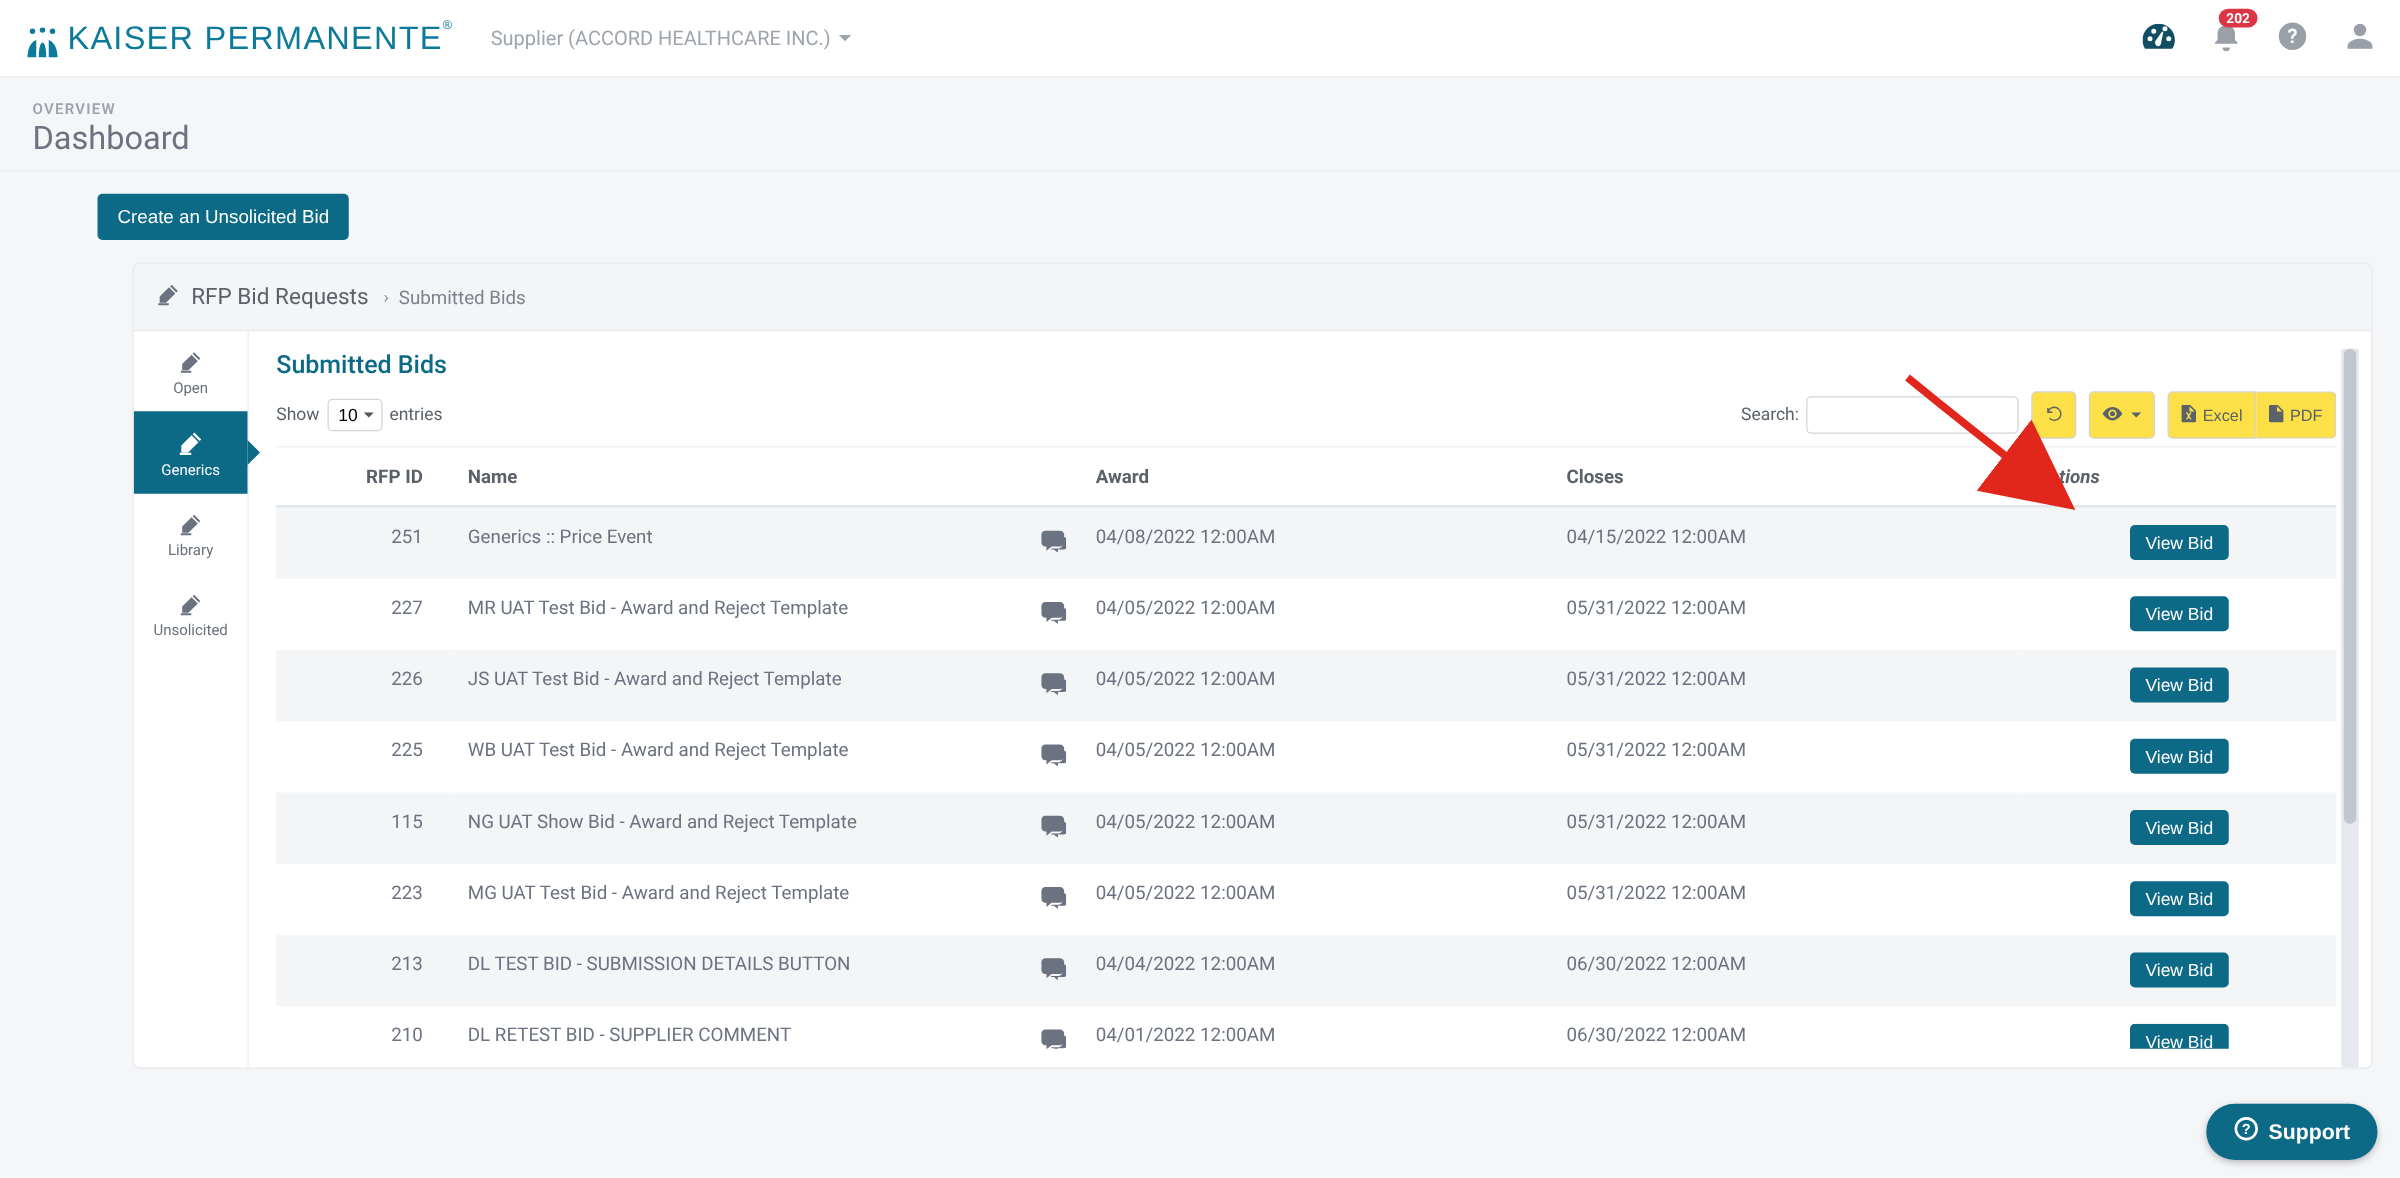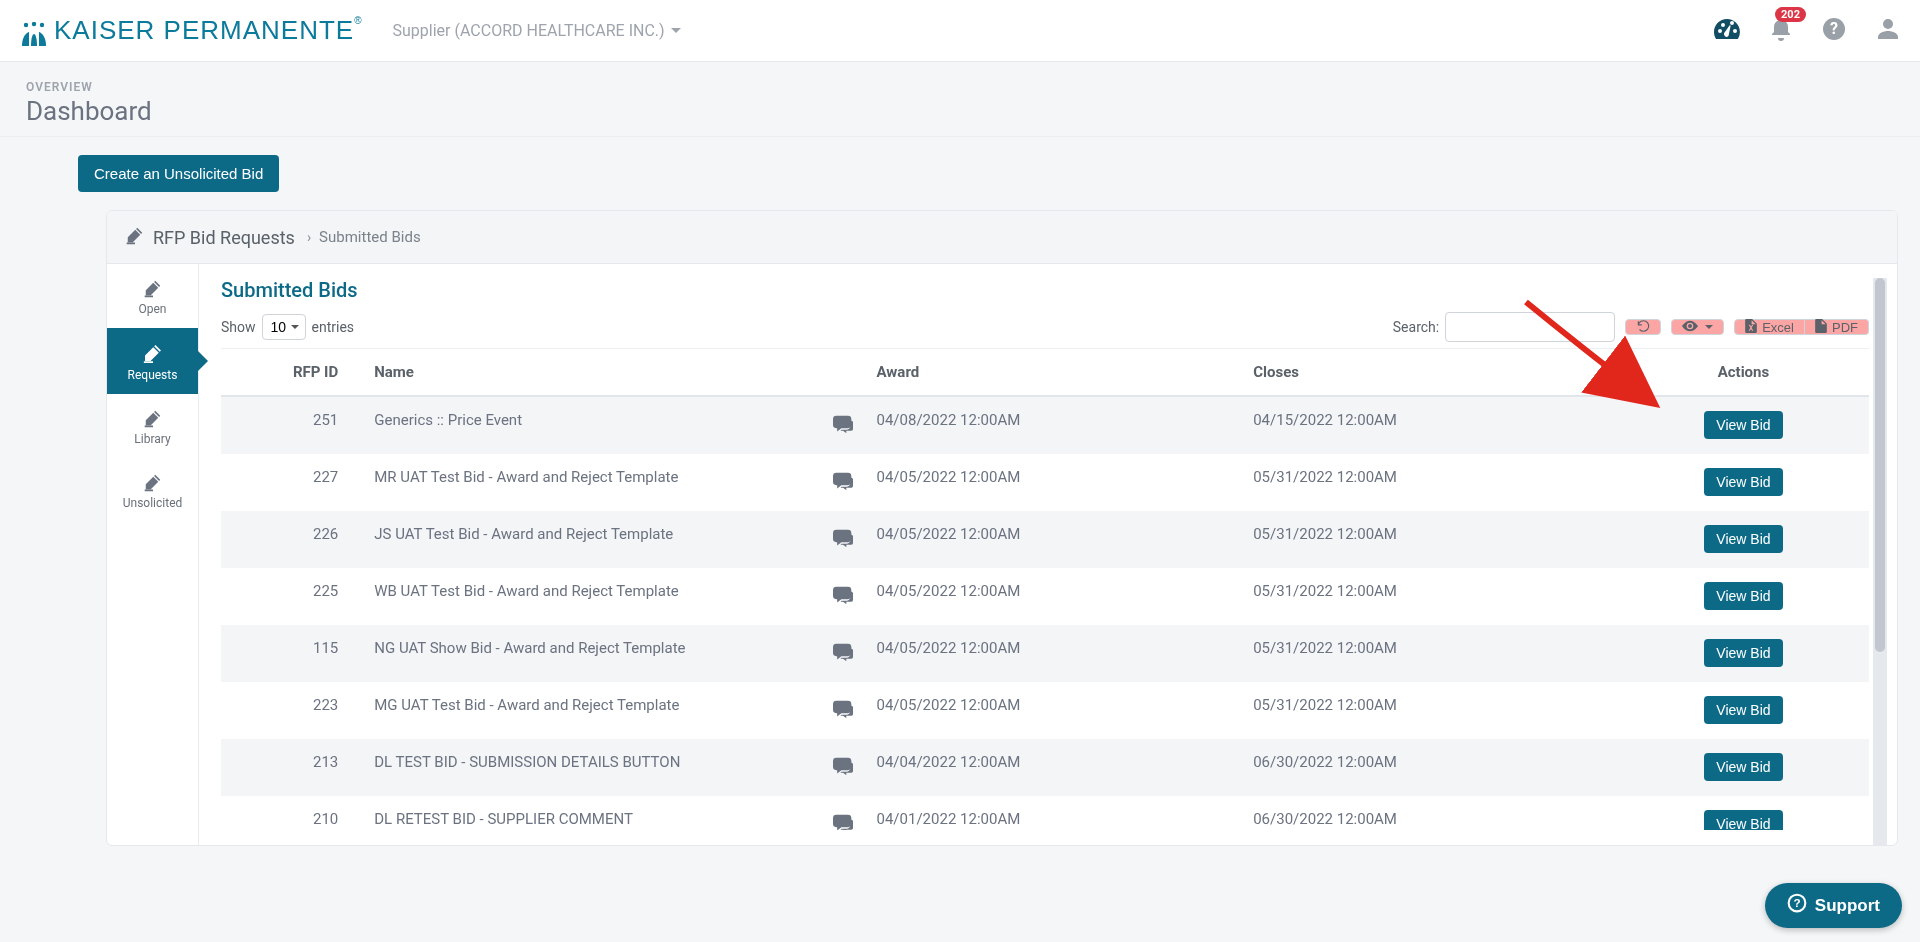--- a/index.html
+++ b/index.html
@@ -134,22 +134,22 @@
     position:absolute; right:7px; top:50%; transform:translateY(-50%);
     width:0;height:0;border-left:4px solid transparent;border-right:4px solid transparent;border-top:4px solid #555;
   }
   .right-controls { display:flex; align-items:center; gap:10px;}
   .search-group { display:flex; align-items:center; gap:6px;}
   .search-group input {
     border:1px solid #cfd4da; border-radius:4px; height:30px; width:170px; padding:0 8px;
   }
   .btn-group { display:flex; }
   .btn-outline {
-    background:#fca5a5; border:1px solid #cfd4da; color:#5a6169;
-    height:16px; padding:0 10px; display:flex; align-items:center; gap:5px;
+    background:#fde047; border:1px solid #cfd4da; color:#5a6169;
+    height:38px; padding:0 10px; display:flex; align-items:center; gap:5px;
     font-size:13px; cursor:pointer;
   }
   .btn-group .btn-outline { border-radius:0; border-left-width:0;}
   .btn-group .btn-outline:first-child { border-left-width:1px; border-top-left-radius:4px; border-bottom-left-radius:4px;}
   .btn-group .btn-outline:last-child  { border-top-right-radius:4px; border-bottom-right-radius:4px;}
   .btn-single { border-radius:4px; }
   .mini-caret { width:0;height:0;border-left:4px solid transparent;border-right:4px solid transparent;border-top:4px solid #5a6169; margin-left:2px;}
   table.data {
     width:100%; border-collapse:collapse; table-layout:fixed;
   }
@@ -271,21 +271,21 @@
         <div class="side-tab">
           <svg width="20" height="20" viewBox="0 0 24 24">
               <path fill="#6b7280" d="M2 21h10v2H2v-2zM14.7 3.3l6 6-1.4 1.4-6-6 1.4-1.4zM3.3 14.7l9-9 6 6-9 9H3.3v-6z"></path>
             </svg>
           <span>Open</span>
         </div>
         <div class="side-tab active">
           <svg width="22" height="22" viewBox="0 0 24 24">
               <path fill="#fff" d="M2 21h10v2H2v-2zM14.7 3.3l6 6-1.4 1.4-6-6 1.4-1.4zM3.3 14.7l9-9 6 6-9 9H3.3v-6z"></path>
             </svg>
-          <span>Requests</span>
+          <span>Generics</span>
         </div>
         <div class="side-tab">
           <svg width="20" height="20" viewBox="0 0 24 24">
               <path fill="#6b7280" d="M2 21h10v2H2v-2zM14.7 3.3l6 6-1.4 1.4-6-6 1.4-1.4zM3.3 14.7l9-9 6 6-9 9H3.3v-6z"></path>
             </svg>
           <span>Library</span>
         </div>
         <div class="side-tab">
           <svg width="20" height="20" viewBox="0 0 24 24">
               <path fill="#6b7280" d="M2 21h10v2H2v-2zM14.7 3.3l6 6-1.4 1.4-6-6 1.4-1.4zM3.3 14.7l9-9 6 6-9 9H3.3v-6z"></path>
@@ -358,21 +358,21 @@
                 <col class="c-start">
                 <col class="c-close">
                 <col class="c-act">
             </colgroup>
             <thead>
               <tr>
                 <th>RFP ID</th>
                 <th>Name</th>
                 <th>Award</th>
                 <th>Closes</th>
-                <th style="text-align:center;">Actions</th>
+                <th style="text-align:left;font-style:italic;">Actions</th>
               </tr>
             </thead>
             <tbody id="rows">
                 <tr>
                   <td class="rfpid">251</td>
                   <td>
                     <div class="name-cell">
                       <span>Generics :: Price Event</span>
                       <span class="chat-icon"><svg width="20" height="18" viewBox="0 0 24 20">
                           <path fill="#6b7280" d="M18 0H4a4 4 0 00-4 4v7a4 4 0 004 4h1v4l5-4h8a4 4 0 004-4V4a4 4 0 00-4-4z"></path>

